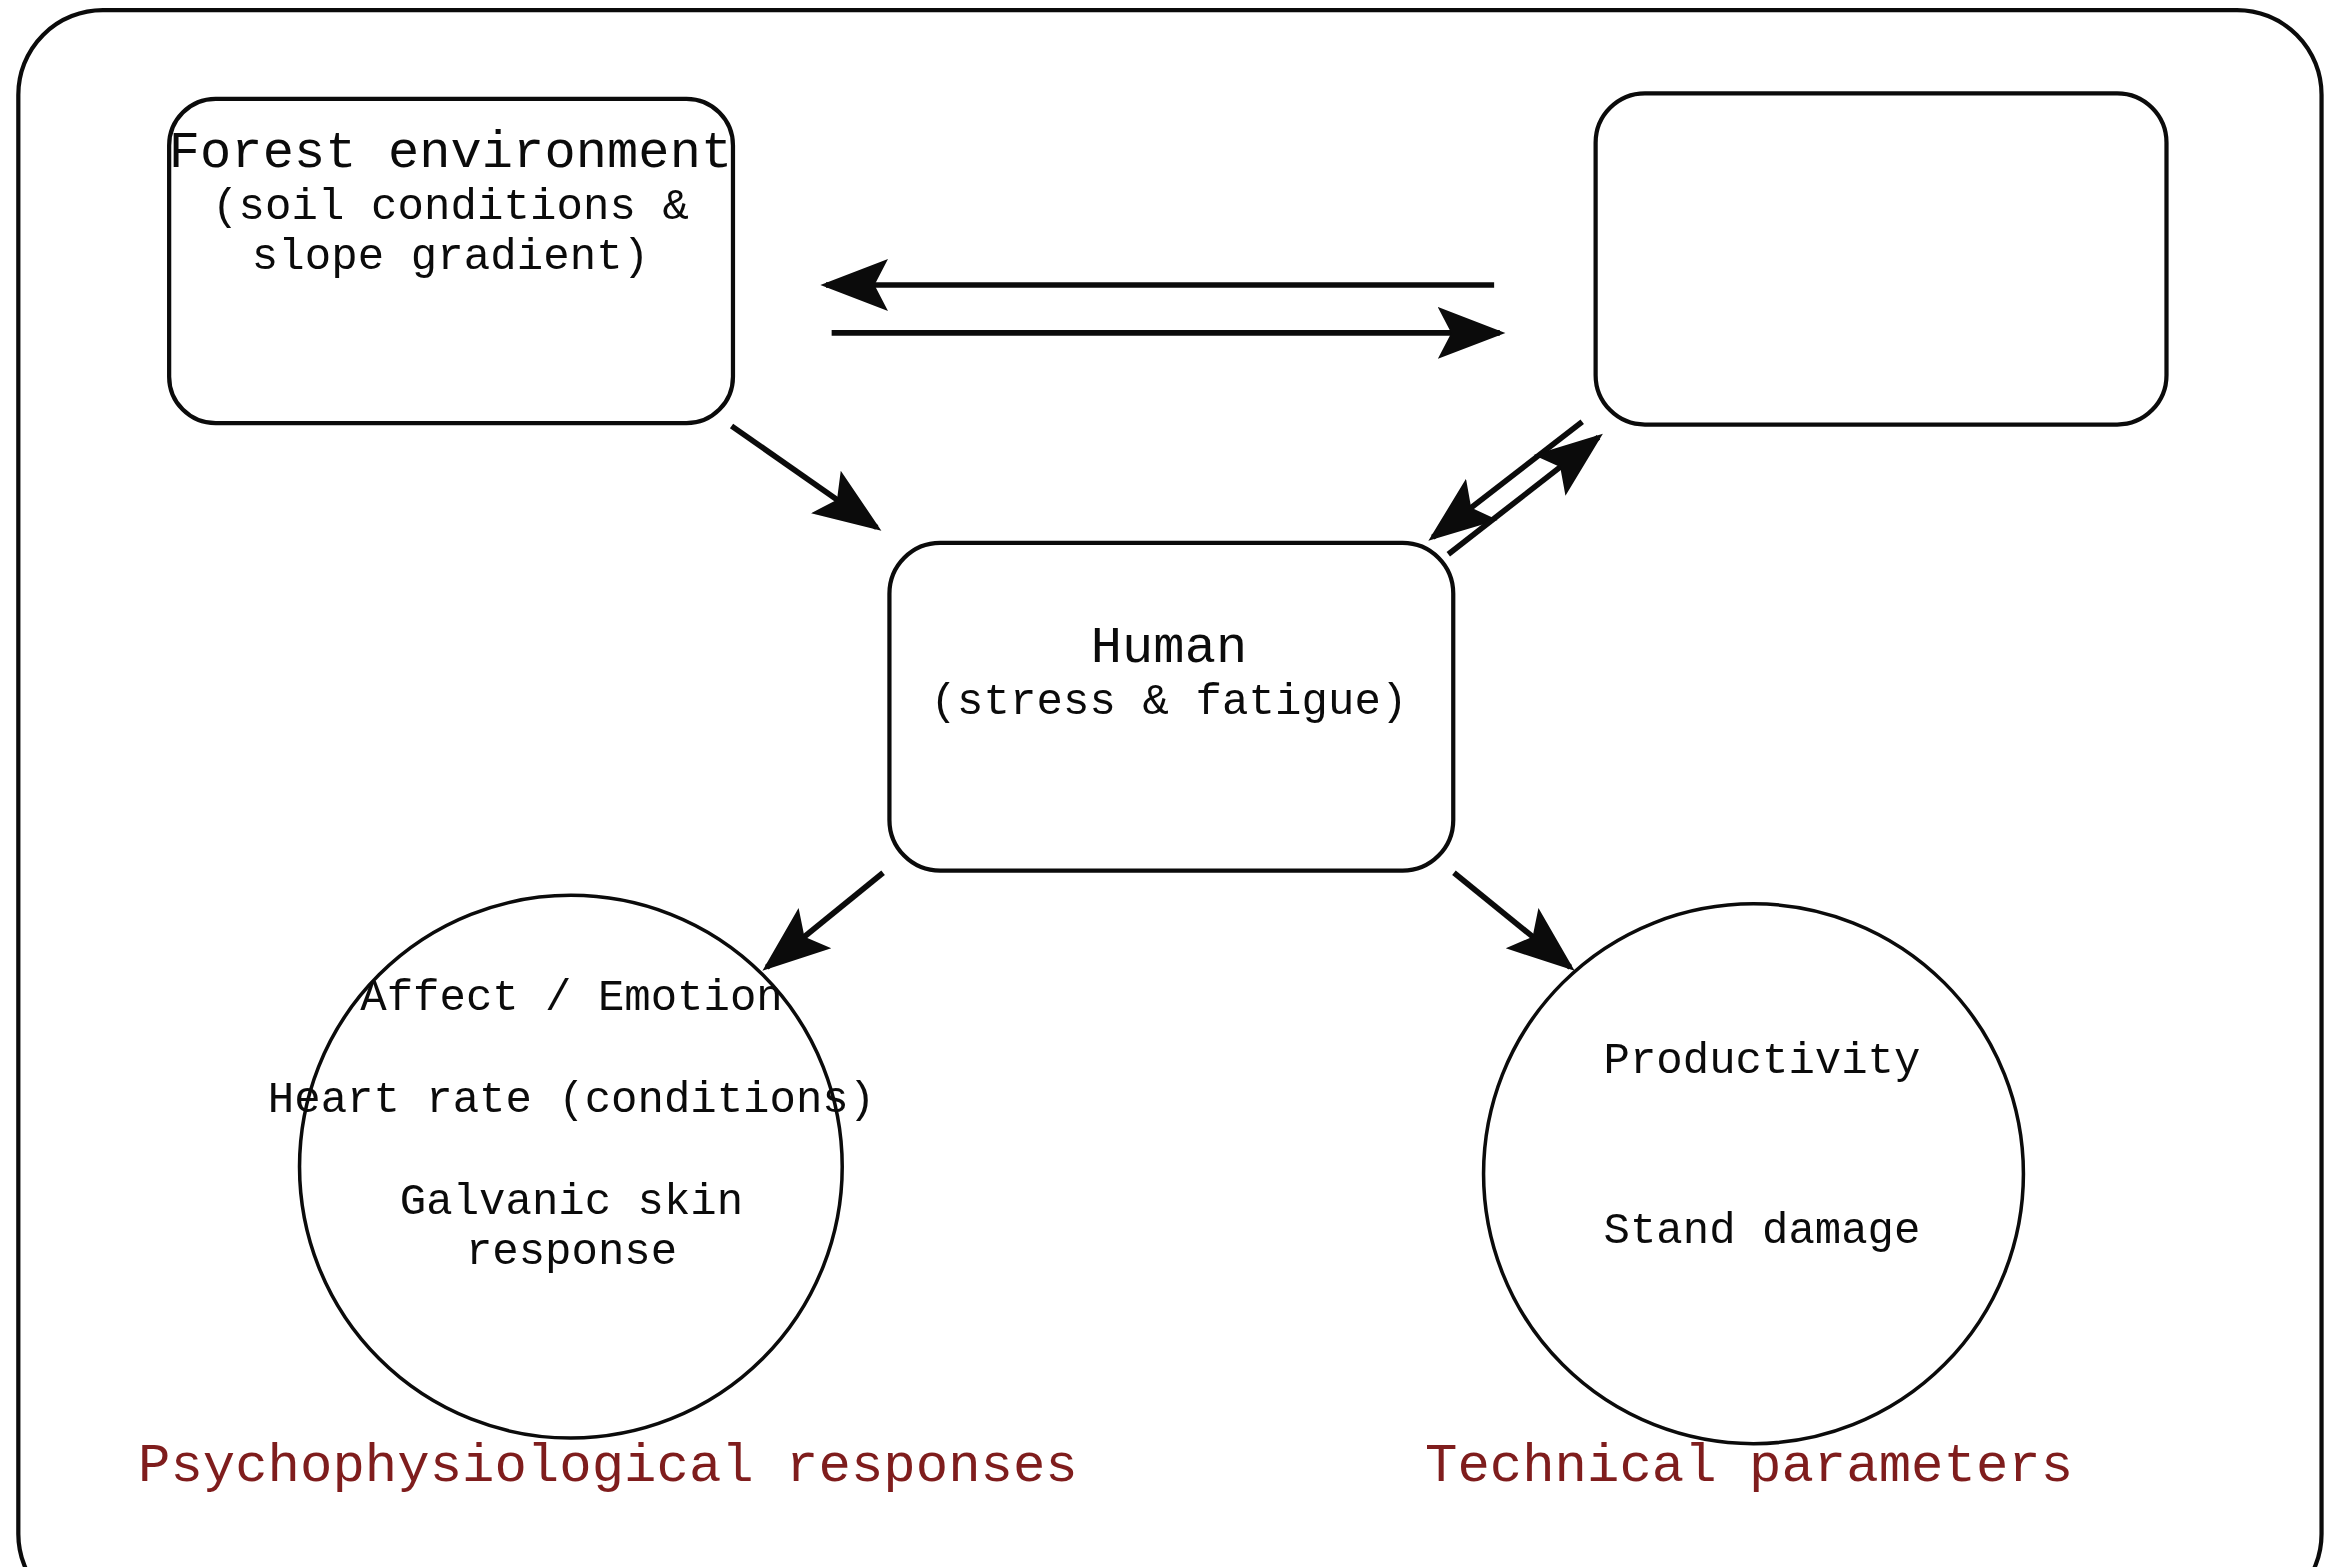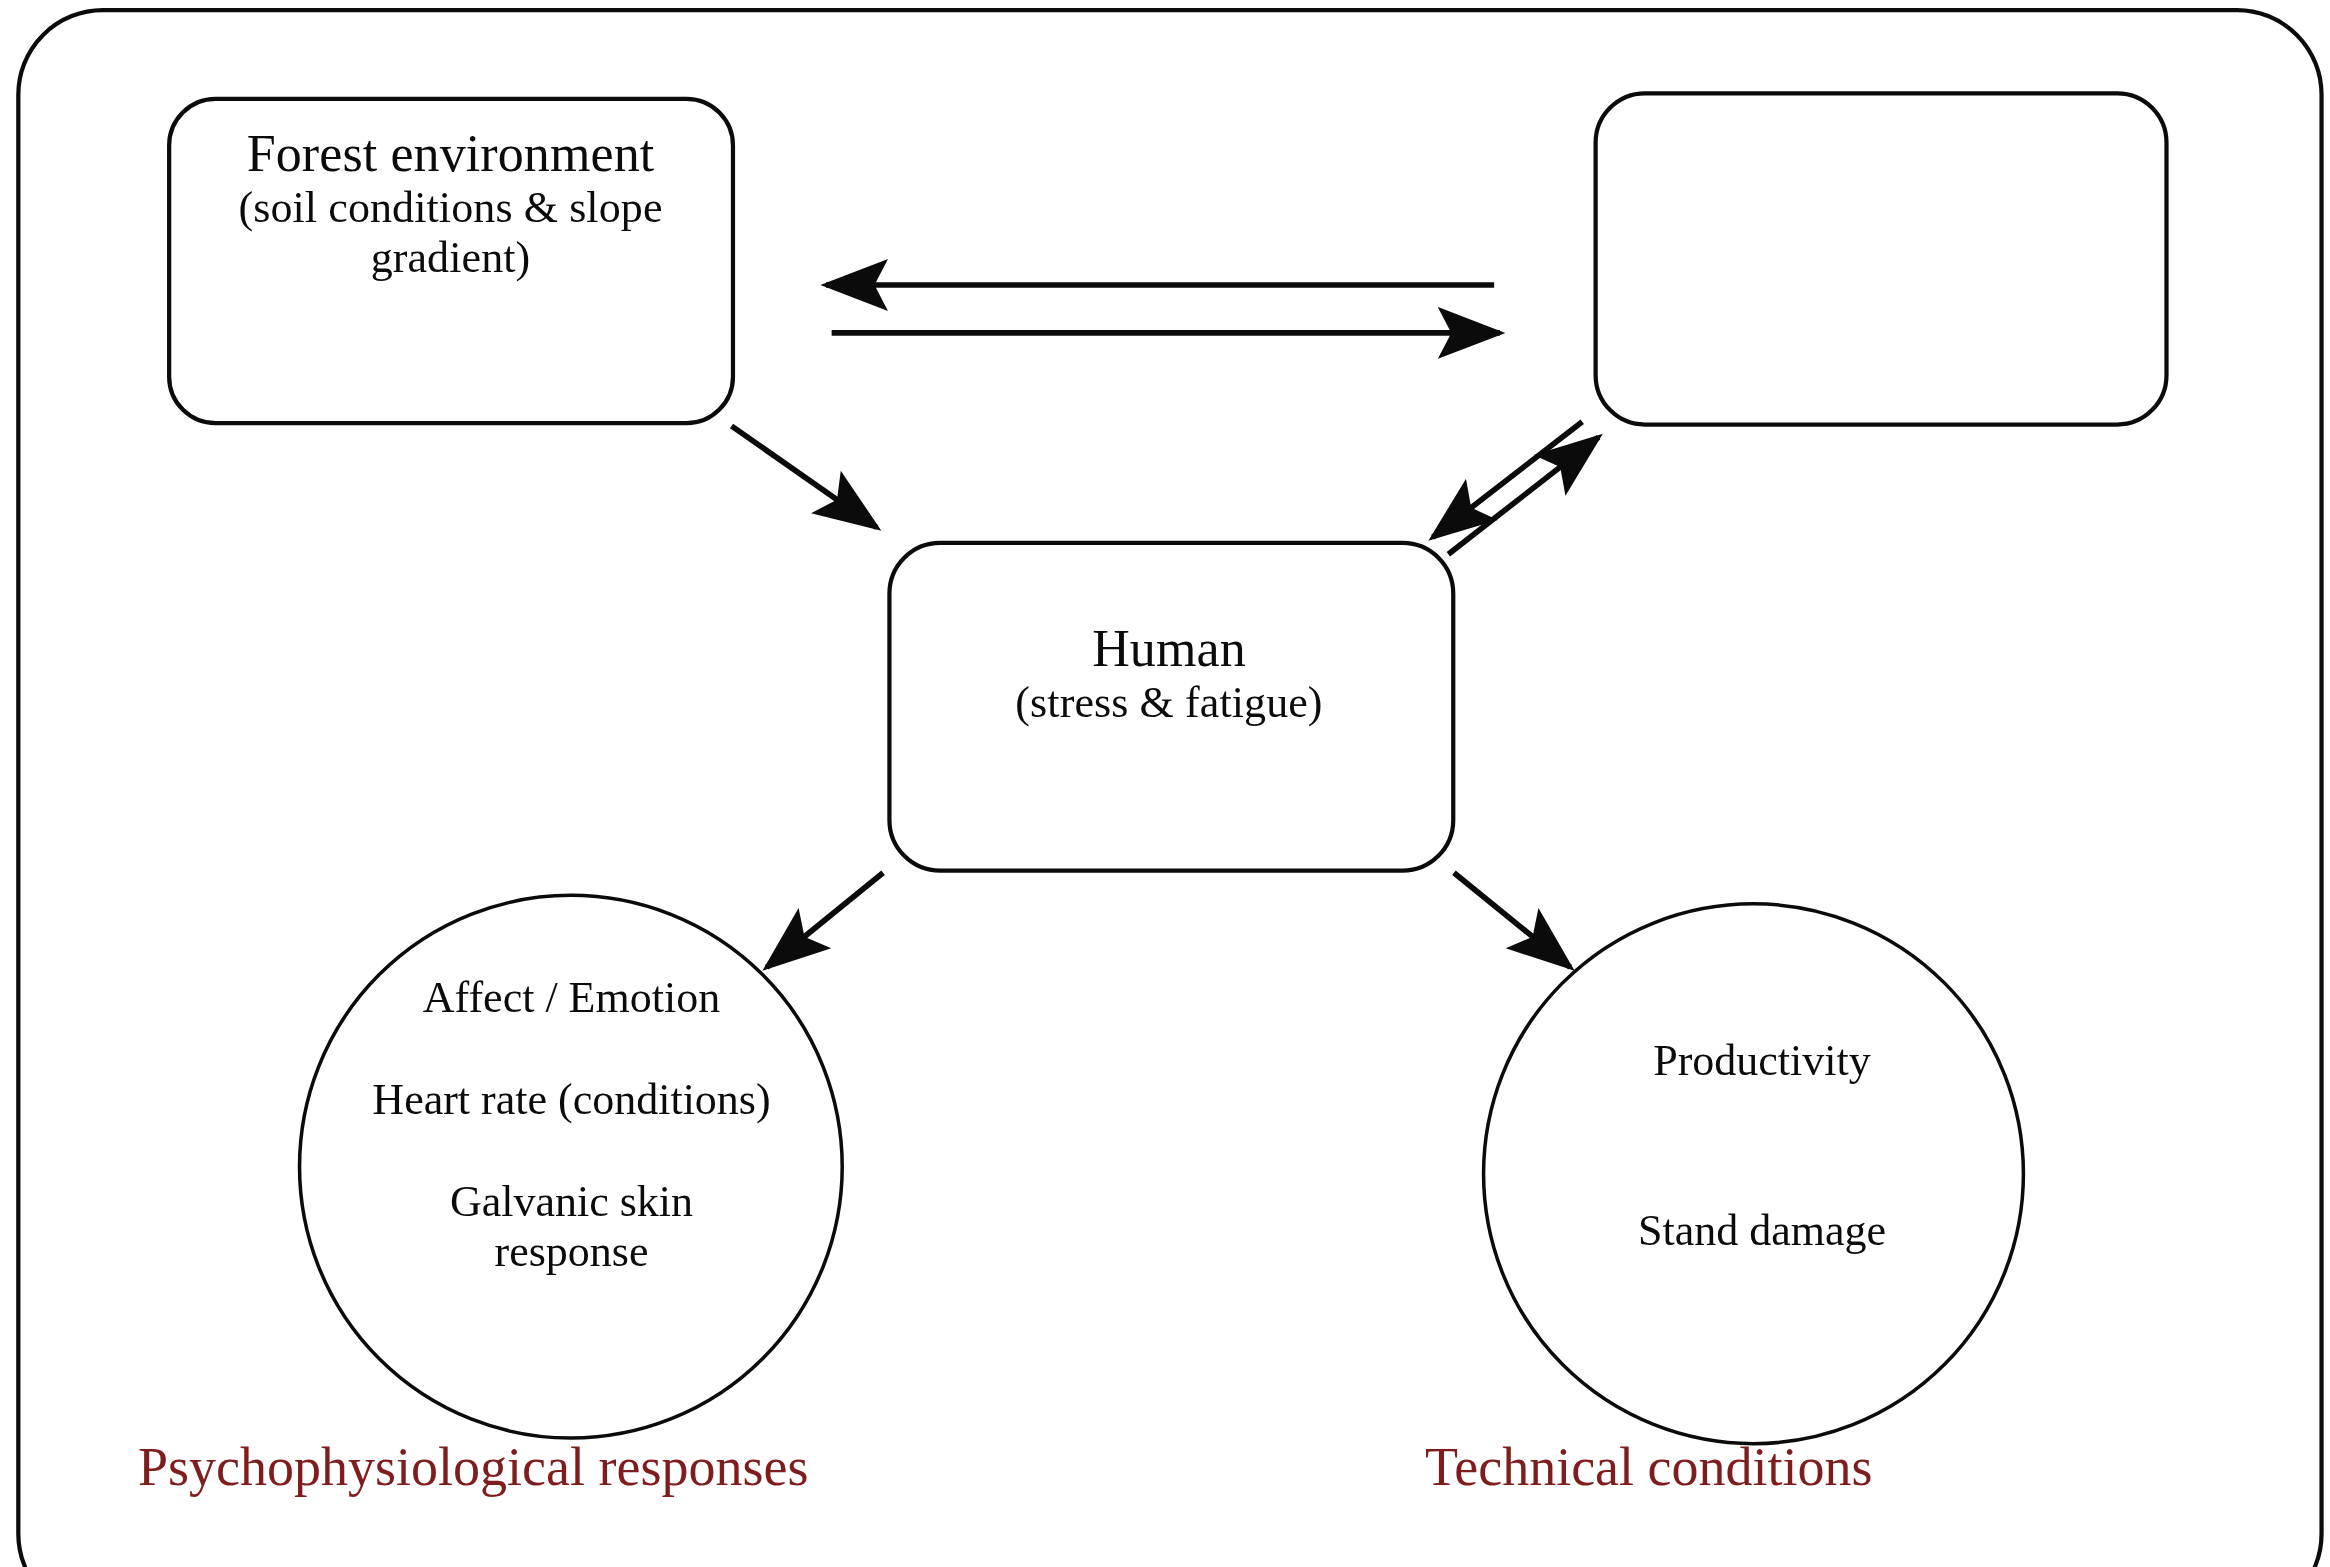--- a/index.html
+++ b/index.html
@@ -14,20 +14,21 @@
     font-family: "Liberation Serif", "DejaVu Serif", serif;
     color: #0b0b0b;
     overflow: hidden;
   }
 
   #stage {
     position: relative;
     width: 1862px;
     height: 1568px;
     background: #ffffff;
+    font-family: Liberation Mono, monospace;
   }
 
   
   #edges {
     position: absolute;
     left: 0;
     top: 0;
     width: 2330px;
     height: 1568px;
   }
@@ -155,16 +156,16 @@
     <span class="circ-line">response</span>
   </div>
 
   <div class="circle-label" id="circle-right-text">
     <span class="circ-line gap-a">Productivity</span>
     <span class="circ-line">Stand damage</span>
   </div>
 
   <div class="group-caption" id="caption-left">Psychophysiological responses</div>
 
-  <div class="group-caption" id="caption-right">Technical conditions</div>
+  <div class="group-caption" id="caption-right">Technical parameters</div>
 
 </div>
 
 
 </body></html>

